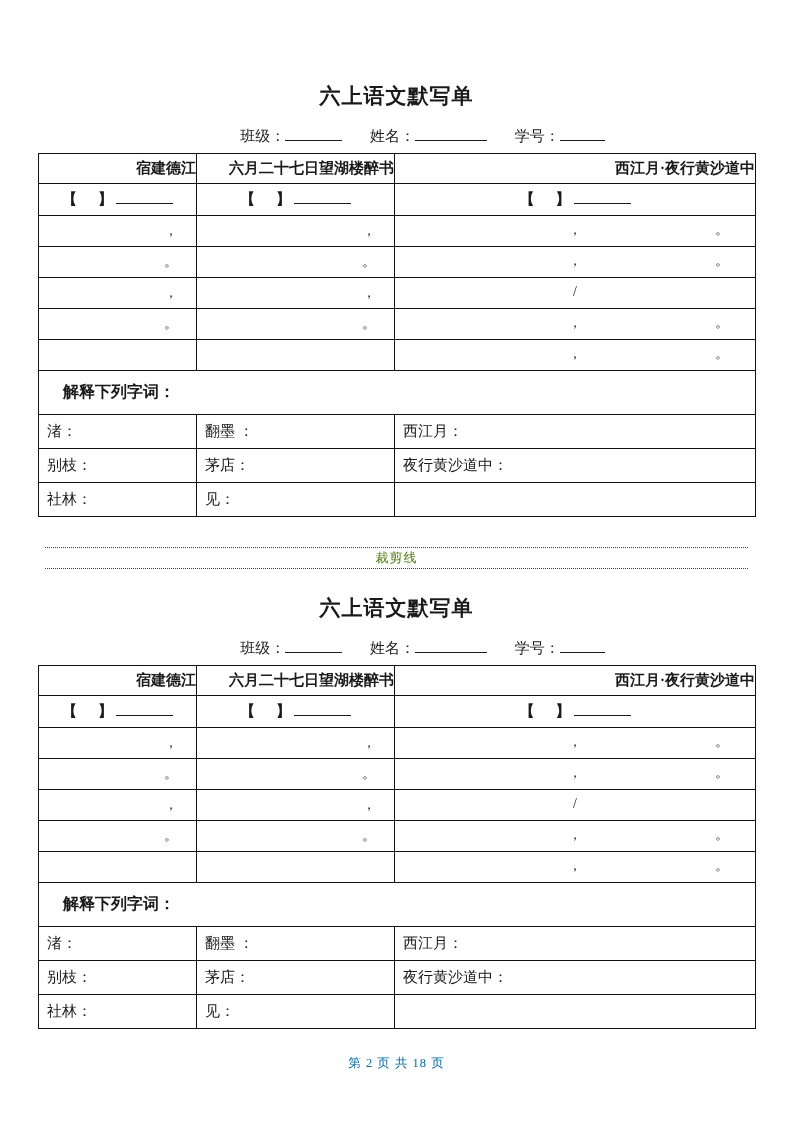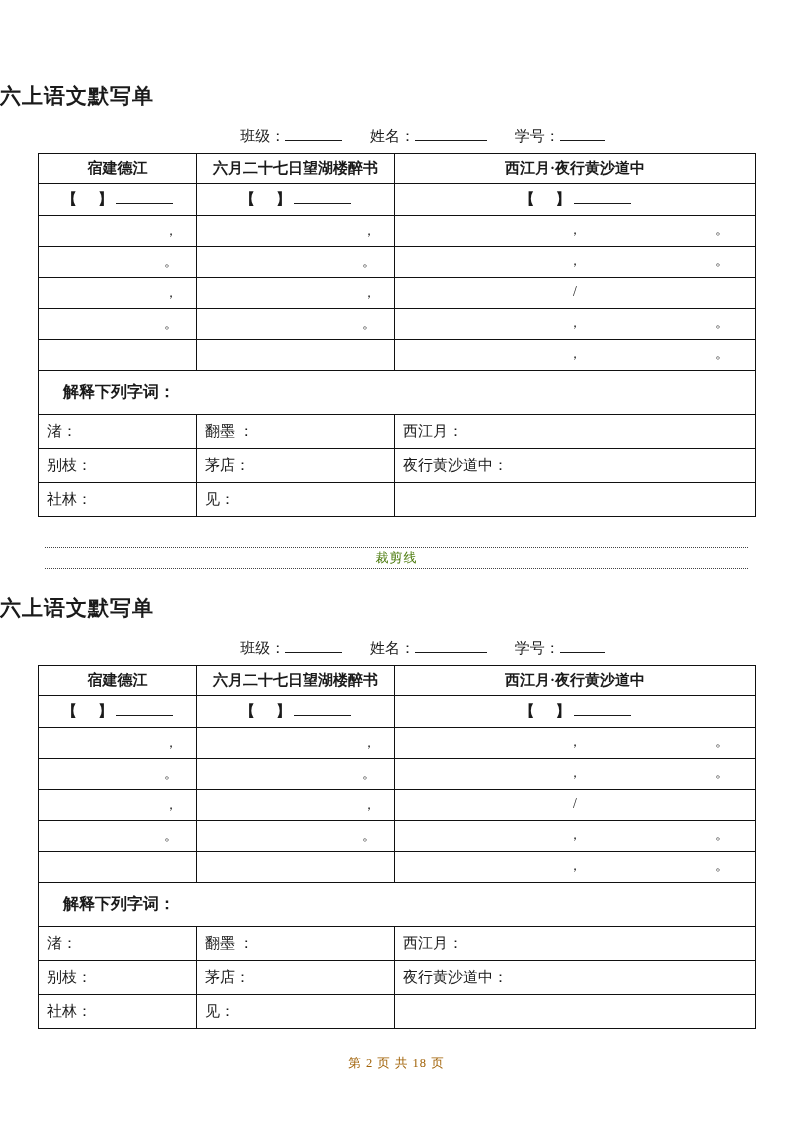--- a/index.html
+++ b/index.html
@@ -7,21 +7,21 @@
     width:793px; height:1122px;
     background:#ffffff;
     font-family:"Liberation Serif","DejaVu Serif",serif;
     color:#1a1a1a;
     position:relative;
     overflow:hidden;
   }
   .sheet1 { padding-top:83px; }
   .sheet2 { margin-top:26px; }
   .sheet-title {
-    margin:0; 
+    margin:0; text-align:center;
     font-size:21px; font-weight:bold; line-height:26px;
     letter-spacing:1px;
   }
   .info-line { margin-top:11px; height:22px; }
   .info-inner { width:fit-content; margin:18px auto; padding-left:52px; font-size:15px; }
   .info-group { margin-right:24px; white-space:nowrap; }
   .info-group:last-child { margin-right:0; }
   .blank {
     display:inline-block; height:13px;
     border-bottom:1px solid #1a1a1a;
@@ -33,21 +33,21 @@
 
   table.poem-table {
     border-collapse:collapse;
     margin-left:38px; margin-top:4px;
     width:717px; table-layout:fixed;
   }
   .poem-table td { border:1px solid #111; padding:0; }
   col.c1 { width:158px; } col.c2 { width:198px; } col.c3 { width:361px; }
 
   td.poem-head {
-    height:29px; text-align:center; vertical-align:middle;
+    height:29px; text-align:right; vertical-align:middle;
     font-weight:bold; font-size:15px;
   }
   td.author-cell { height:31px; text-align:center; vertical-align:middle; }
   .author-brackets { font-weight:bold; font-size:15px; letter-spacing:3px; }
   .author-blank {
     display:inline-block; width:57px; height:12px;
     border-bottom:1px solid #1a1a1a; vertical-align:baseline;
   }
 
   td.verse-cell { height:30px; vertical-align:middle; font-size:14px; }
@@ -73,21 +73,21 @@
 
   .cutline { width:703px; margin:30px auto 0 45px; }
   .cut-dotted { border-top:1px dotted #444; height:0; }
   .cut-label {
     text-align:center; font-size:13px; color:#4d7c0f;
     height:20px; line-height:20px; letter-spacing:1px;
   }
 
   .page-footer {
     margin-top:26px; text-align:center;
-    font-size:12.5px; letter-spacing:1px; color:#a16207;
+    font-size:12.5px; letter-spacing:1px; color:#0369a1;
   }
 </style>
 </head>
 <body>
 
 <section class="sheet1">
   <h1 class="sheet-title">六上语文默写单</h1>
 
   <div class="info-line">
     <div class="info-inner">

